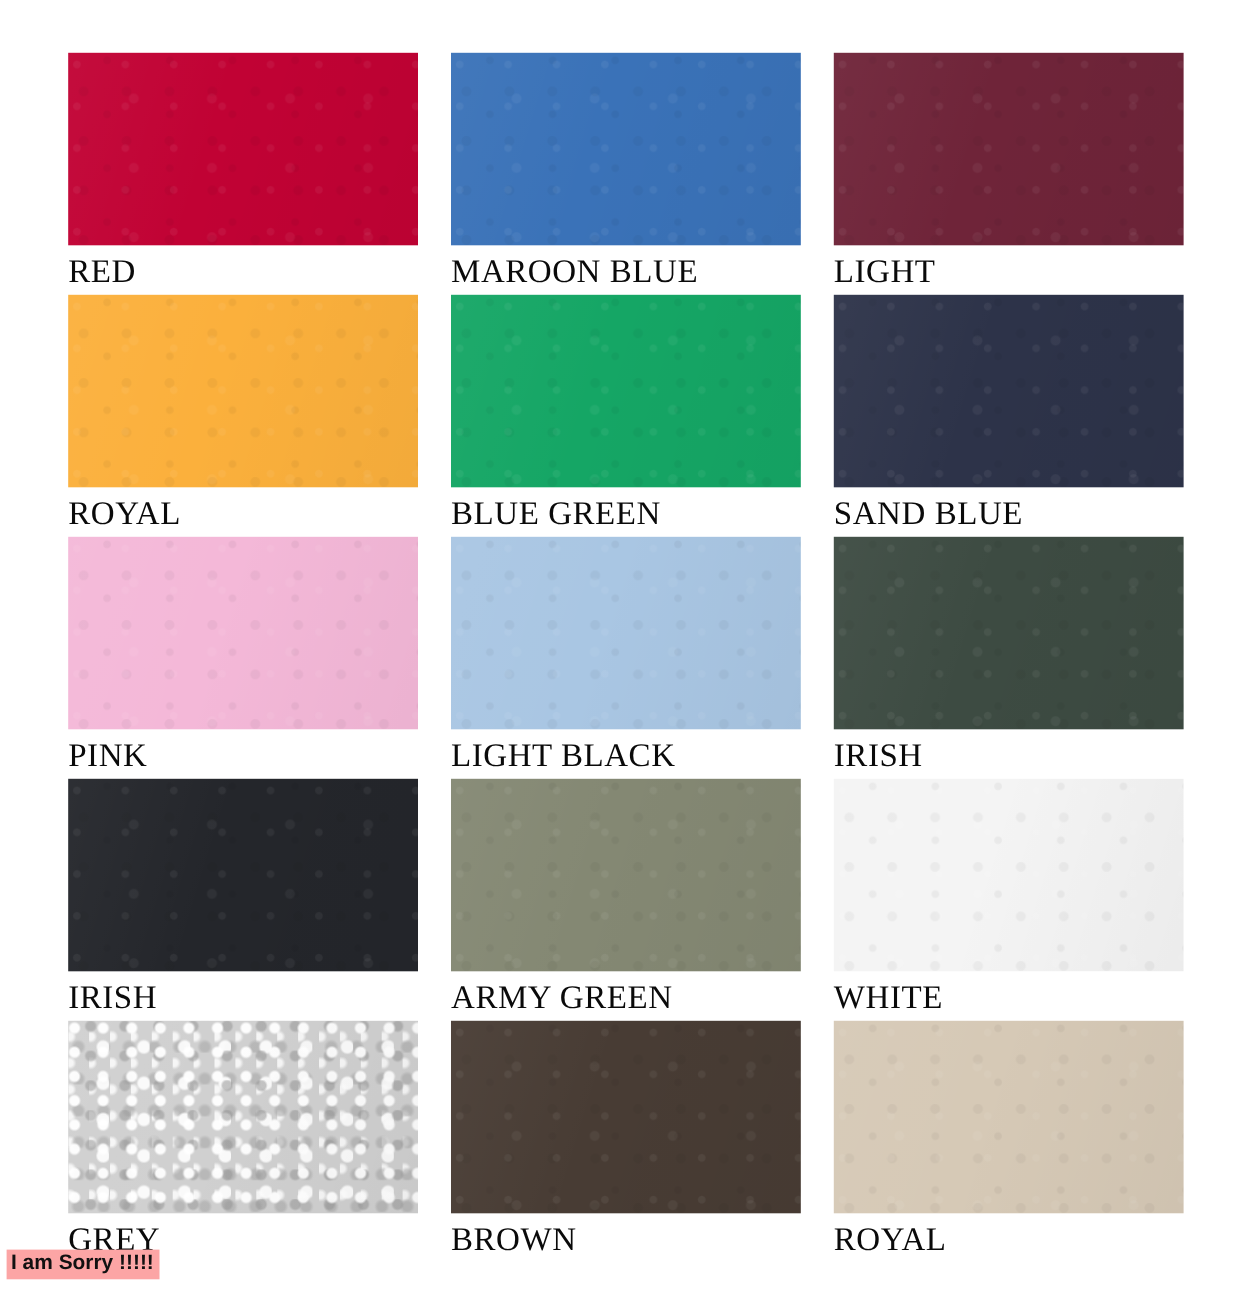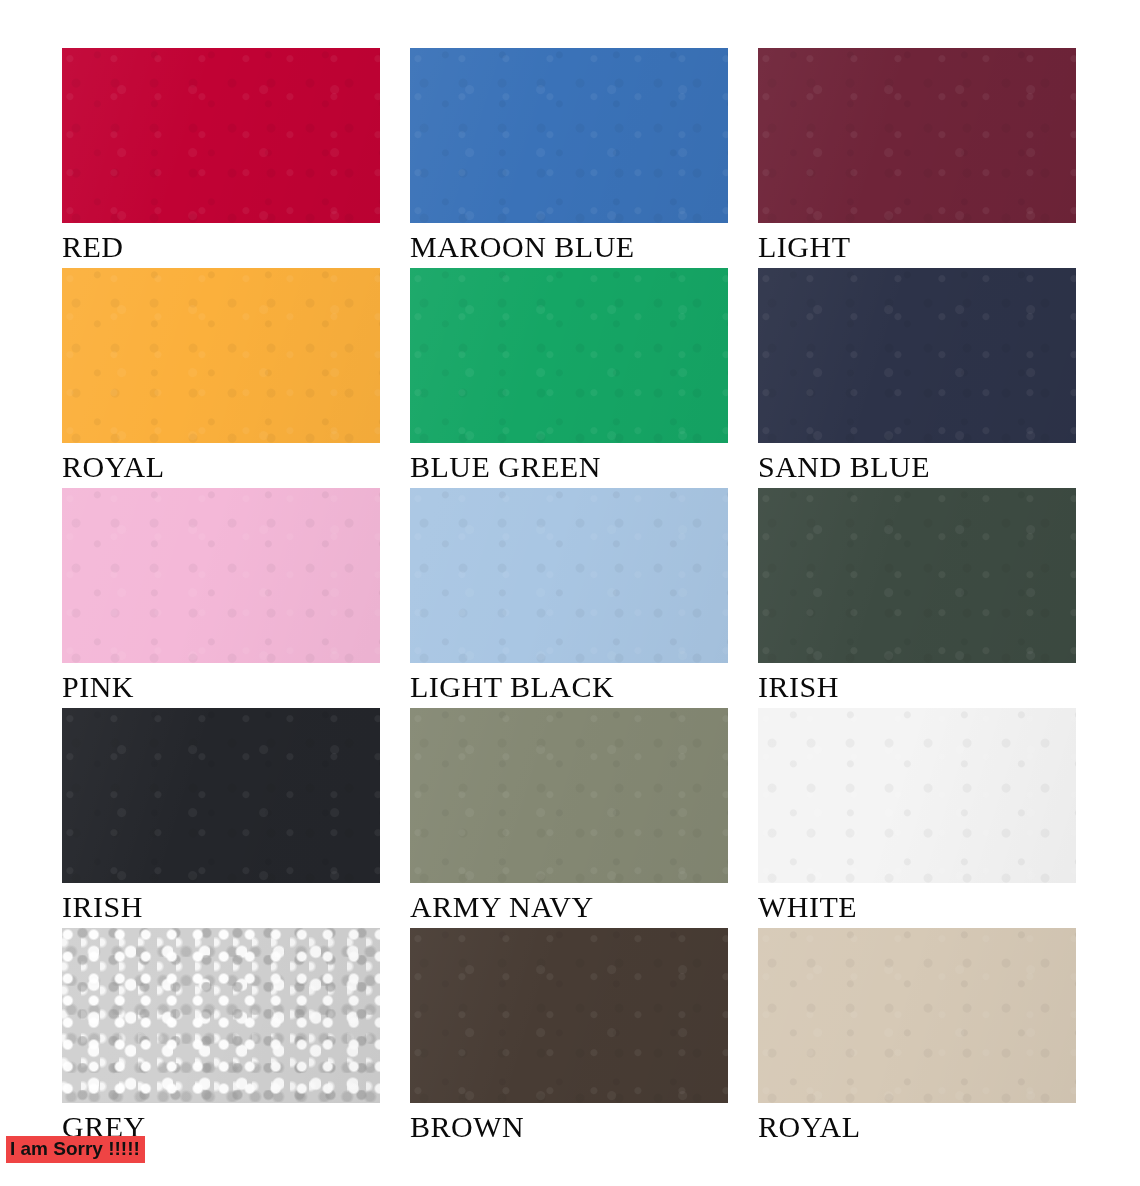--- a/index.html
+++ b/index.html
@@ -142,33 +142,33 @@
     <div class="swatch-cell">
       <div class="swatch-chip" style="background-color: rgb(61, 75, 66);"></div>
       <div class="swatch-label">IRISH</div>
     </div>
     <div class="swatch-cell">
       <div class="swatch-chip" style="background-color: rgb(36, 38, 43);"></div>
       <div class="swatch-label">IRISH</div>
     </div>
     <div class="swatch-cell">
       <div class="swatch-chip" style="background-color: rgb(132, 136, 115);"></div>
-      <div class="swatch-label">ARMY NAVY</div>
+      <div class="swatch-label">ARMY GREEN</div>
     </div>
     <div class="swatch-cell">
       <div class="swatch-chip" style="background-color: rgb(244, 244, 244);"></div>
       <div class="swatch-label">WHITE</div>
     </div>
     <div class="swatch-cell">
       <div class="swatch-chip heather" style="background-color: rgb(208, 208, 208);"></div>
       <div class="swatch-label">GREY</div>
     </div>
     <div class="swatch-cell">
       <div class="swatch-chip" style="background-color: rgb(72, 60, 52);"></div>
       <div class="swatch-label">BROWN</div>
     </div>
     <div class="swatch-cell">
       <div class="swatch-chip" style="background-color: rgb(214, 201, 182);"></div>
       <div class="swatch-label">ROYAL</div>
     </div>
   </div>
 
-<div id="watermark" style="background: #ef4444; color: rgb(17, 17, 17);">I am Sorry !!!!!</div>
+<div id="watermark" style="background: #fca5a5; color: rgb(17, 17, 17);">I am Sorry !!!!!</div>
 
 </body></html>

